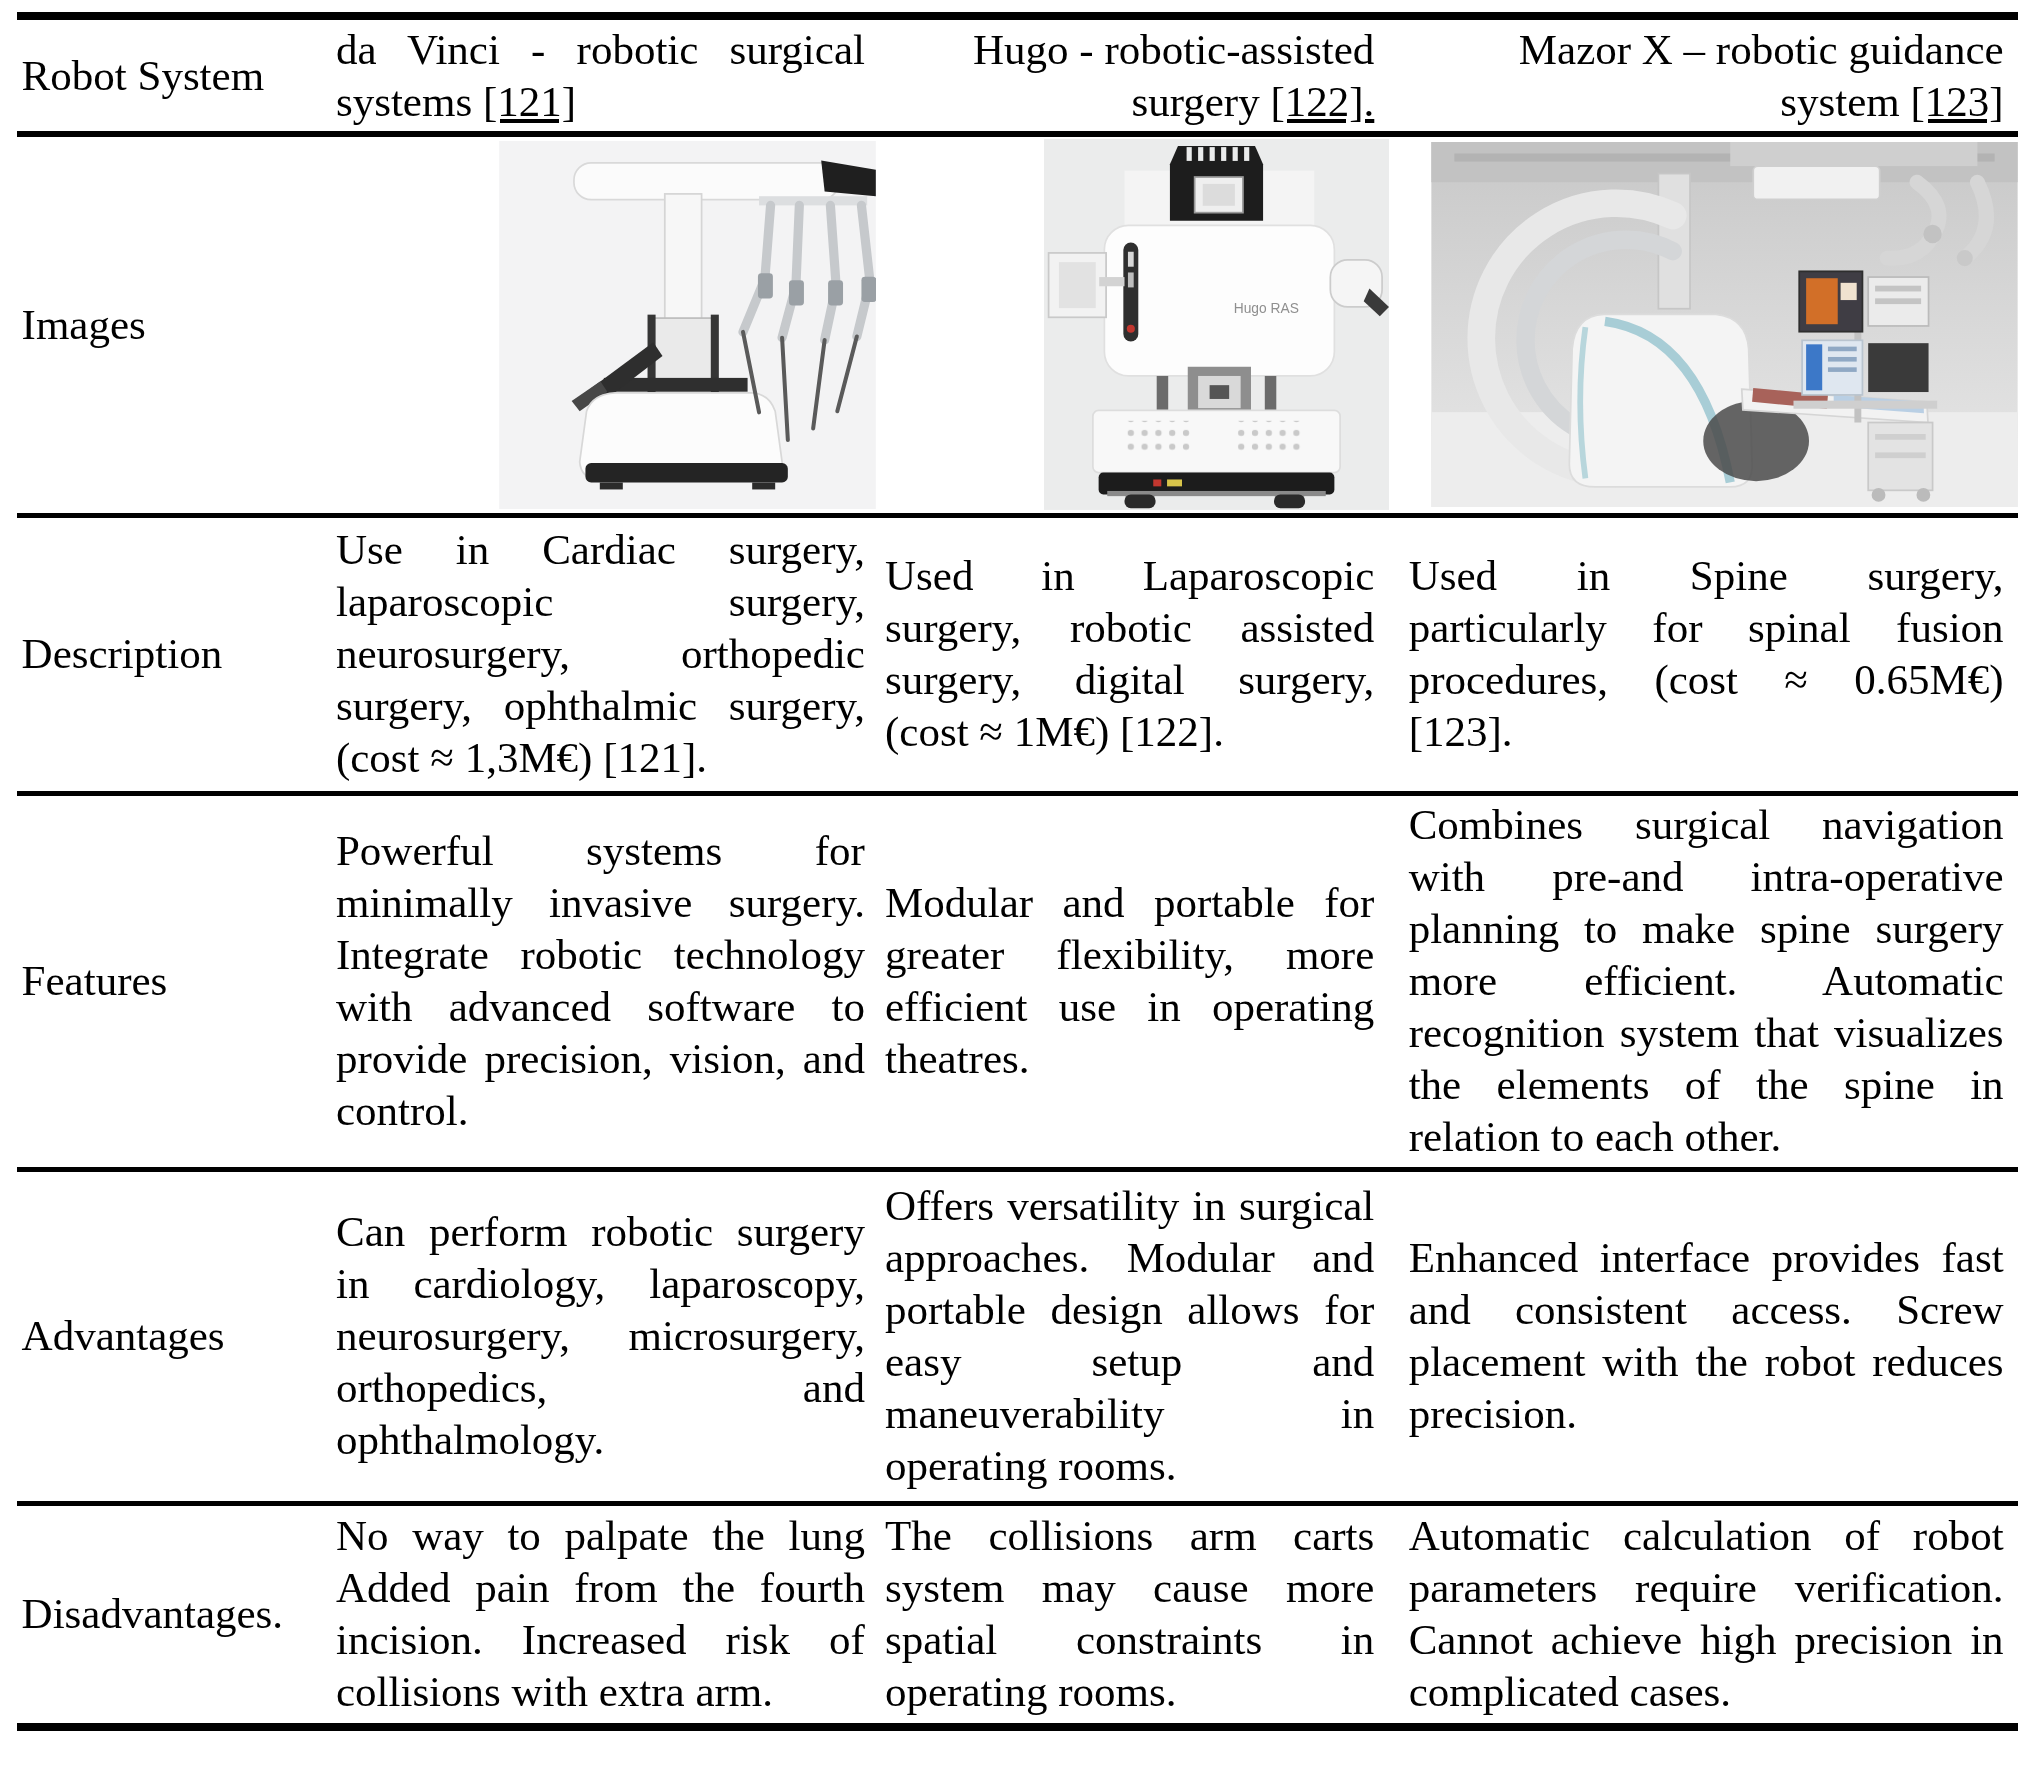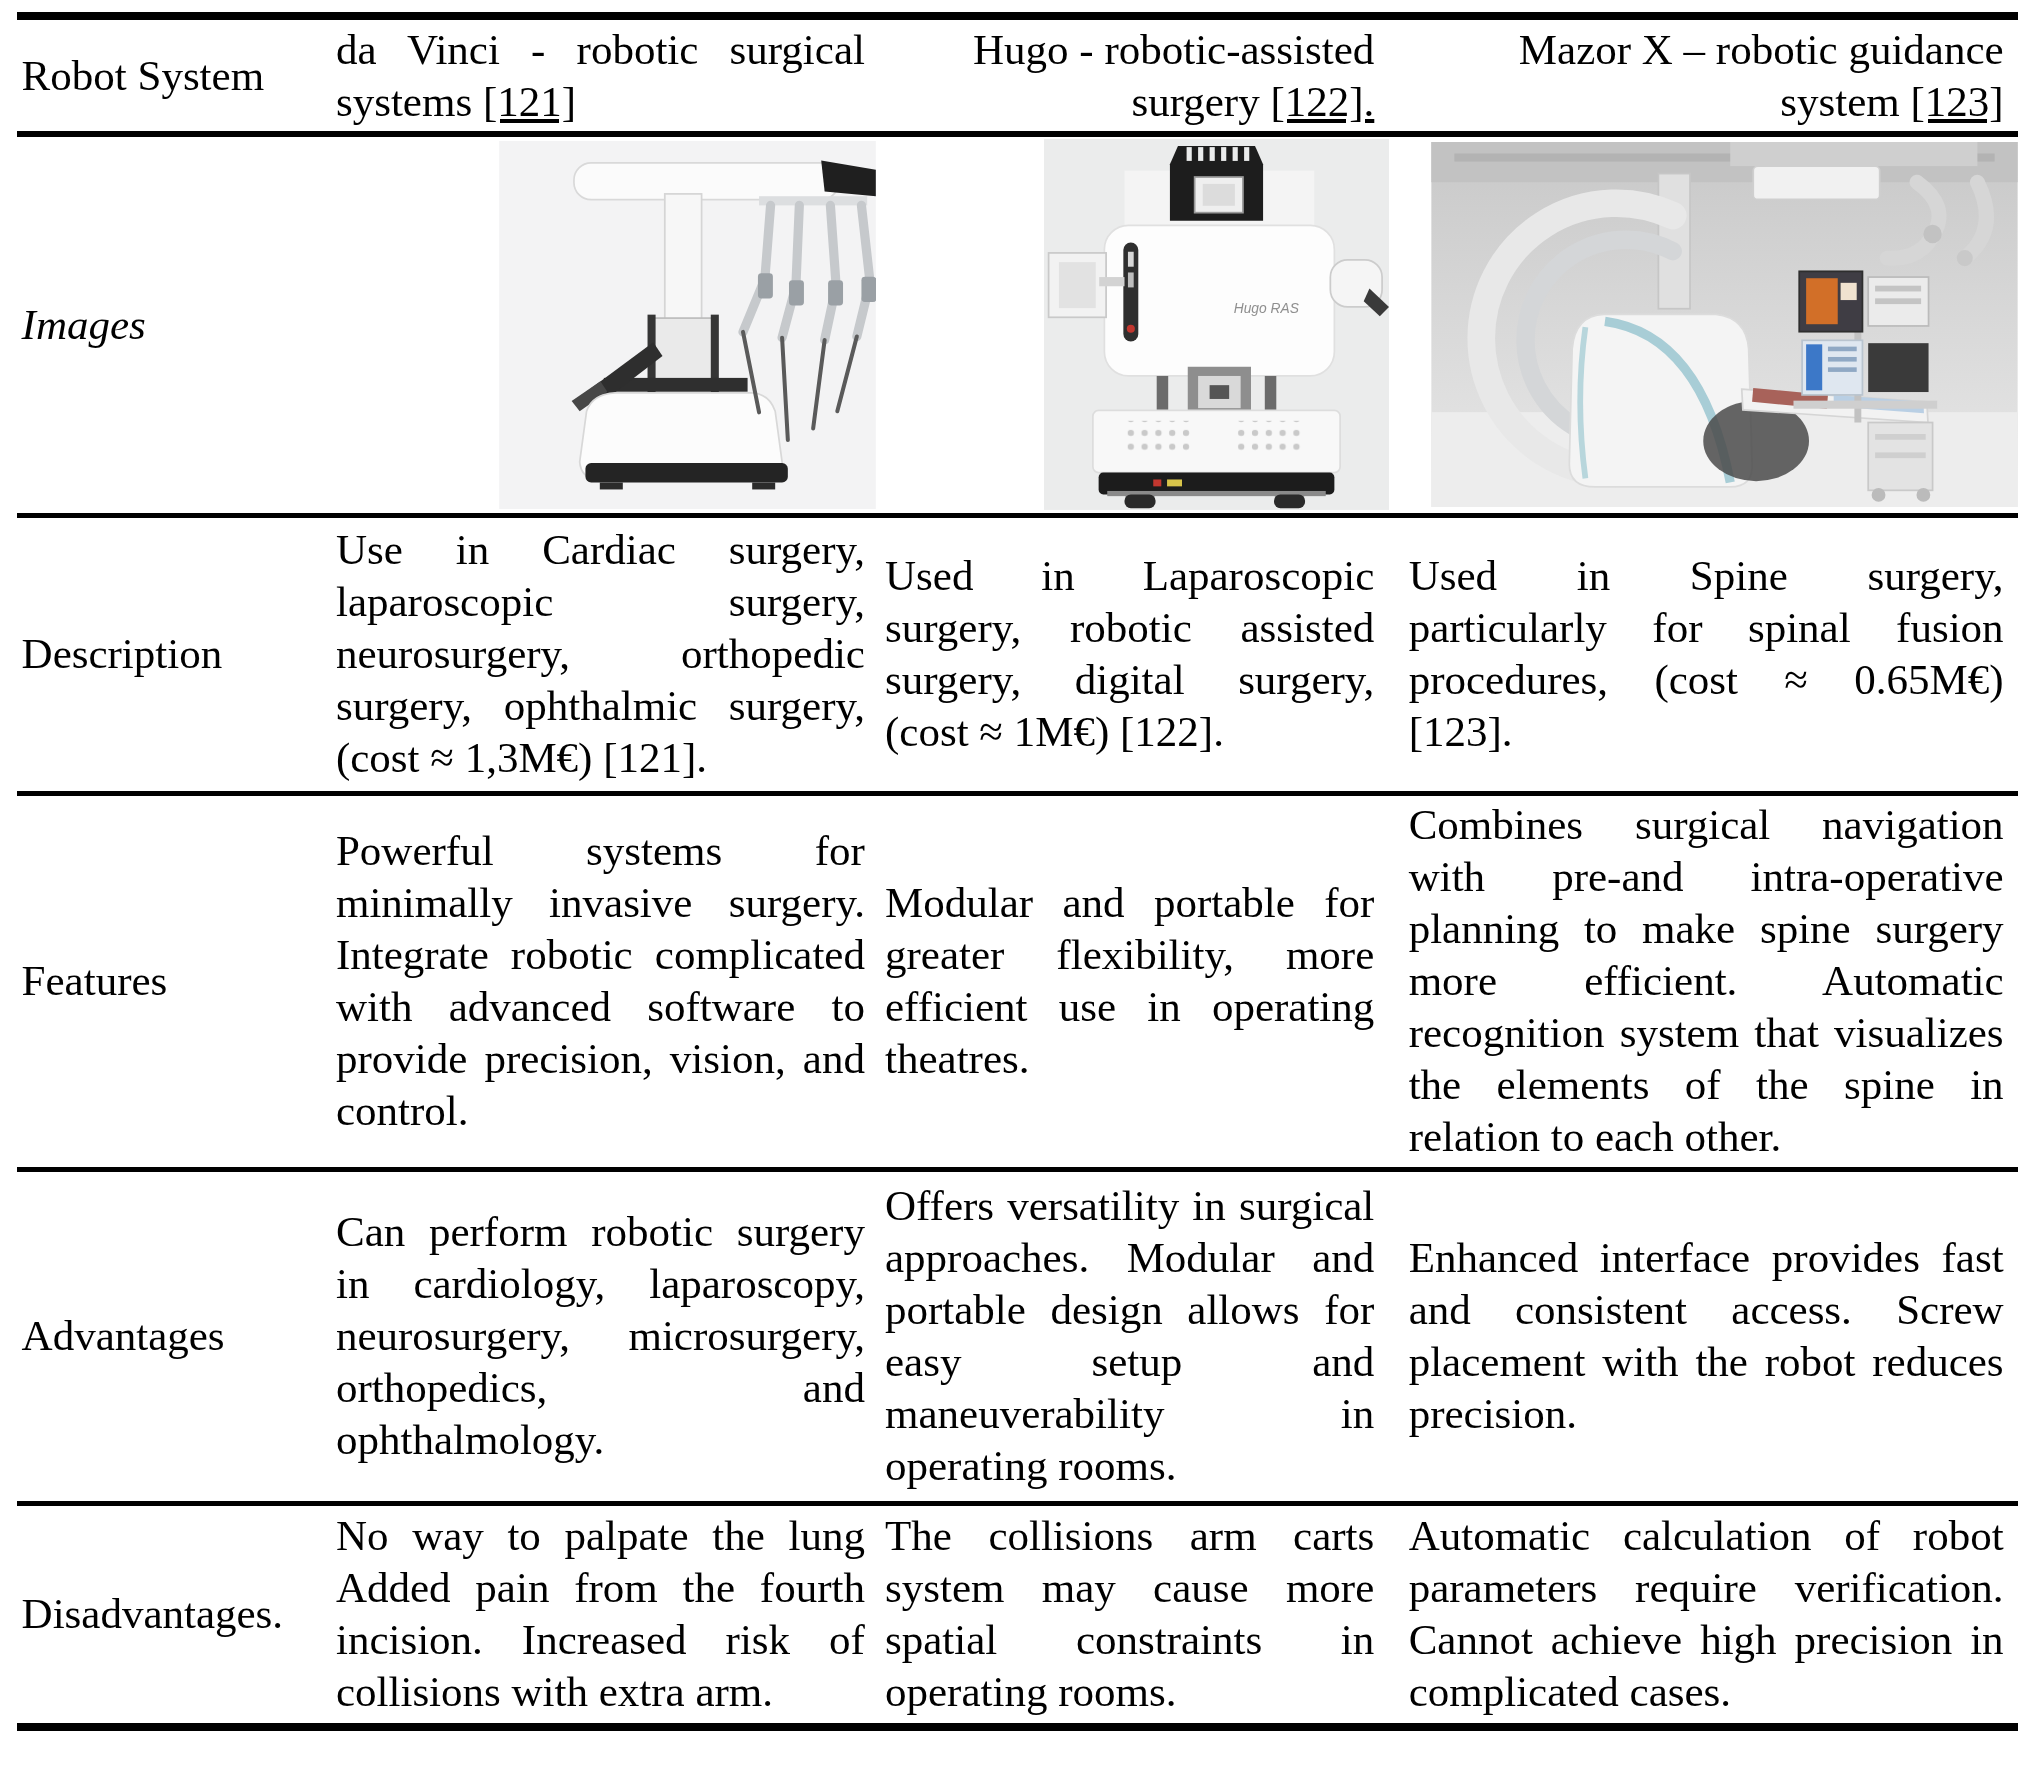--- a/index.html
+++ b/index.html
@@ -4,21 +4,21 @@
 <style>
   html,body{margin:0;padding:0;background:#ffffff;}
   body{width:2035px;height:1790px;overflow:hidden;
        font-family:"Liberation Serif","DejaVu Serif",serif;color:#000;}
   .tbl{position:absolute;left:17px;top:12px;width:2001px;
        border-collapse:collapse;table-layout:fixed;}
   .tbl th,.tbl td{vertical-align:middle;font-size:43px;line-height:52px;
        font-weight:normal;overflow:hidden;}
   
   tr.r-header{border-top:8px solid #000;border-bottom:6.3px solid #000;height:106px;}
-  tr.r-images{border-bottom:5.2px solid #000;height:374px;font-style:italic;}
+  tr.r-images{border-bottom:5.2px solid #000;height:374px;}
   tr.r-desc  {border-bottom:5.2px solid #000;height:278px;}
   tr.r-feat  {border-bottom:5.2px solid #000;height:373px;}
   tr.r-adv   {border-bottom:5.2px solid #000;height:334px;}
   tr.r-dis   {border-bottom:8px solid #000;height:224px;}
   
   .rowlab{font-weight:bold;text-align:left;padding-left:4.6px;white-space:nowrap;}
   .c1{padding:3.5px 11.5px 3.5px 5.8px;text-align:justify;}
   .c2{padding:3.5px 14.4px 3.5px 8.6px;text-align:justify;}
   .c3{padding:3.5px 14.4px 3.5px 20px;text-align:justify;}
   .hd{font-weight:bold;}
@@ -219,21 +219,21 @@
 
   <tr class="r-desc">
     <th class="rowlab">Description</th>
     <td class="c1">Use in Cardiac surgery, laparoscopic surgery, neurosurgery, orthopedic surgery, ophthalmic surgery, (cost ≈ 1,3M€) [121].</td>
     <td class="c2">Used in Laparoscopic surgery, robotic assisted surgery, digital surgery, (cost ≈ 1M€) [122].</td>
     <td class="c3">Used in Spine surgery, particularly for spinal fusion procedures, (cost ≈ 0.65M€) [123].</td>
   </tr>
 
   <tr class="r-feat">
     <th class="rowlab">Features</th>
-    <td class="c1">Powerful systems for minimally invasive surgery. Integrate robotic complicated with advanced software to provide precision, vision, and control.</td>
+    <td class="c1">Powerful systems for minimally invasive surgery. Integrate robotic technology with advanced software to provide precision, vision, and control.</td>
     <td class="c2">Modular and portable for greater flexibility, more efficient use in operating theatres.</td>
     <td class="c3">Combines surgical navigation with pre-and intra-operative planning to make spine surgery more efficient. Automatic recognition system that visualizes the elements of the spine in relation to each other.</td>
   </tr>
 
   <tr class="r-adv">
     <th class="rowlab">Advantages</th>
     <td class="c1">Can perform robotic surgery in cardiology, laparoscopy, neurosurgery, microsurgery, orthopedics, and ophthalmology.</td>
     <td class="c2">Offers versatility in surgical approaches. Modular and portable design allows for easy setup and maneuverability in operating rooms.</td>
     <td class="c3">Enhanced interface provides fast and consistent access. Screw placement with the robot reduces precision.</td>
   </tr>

